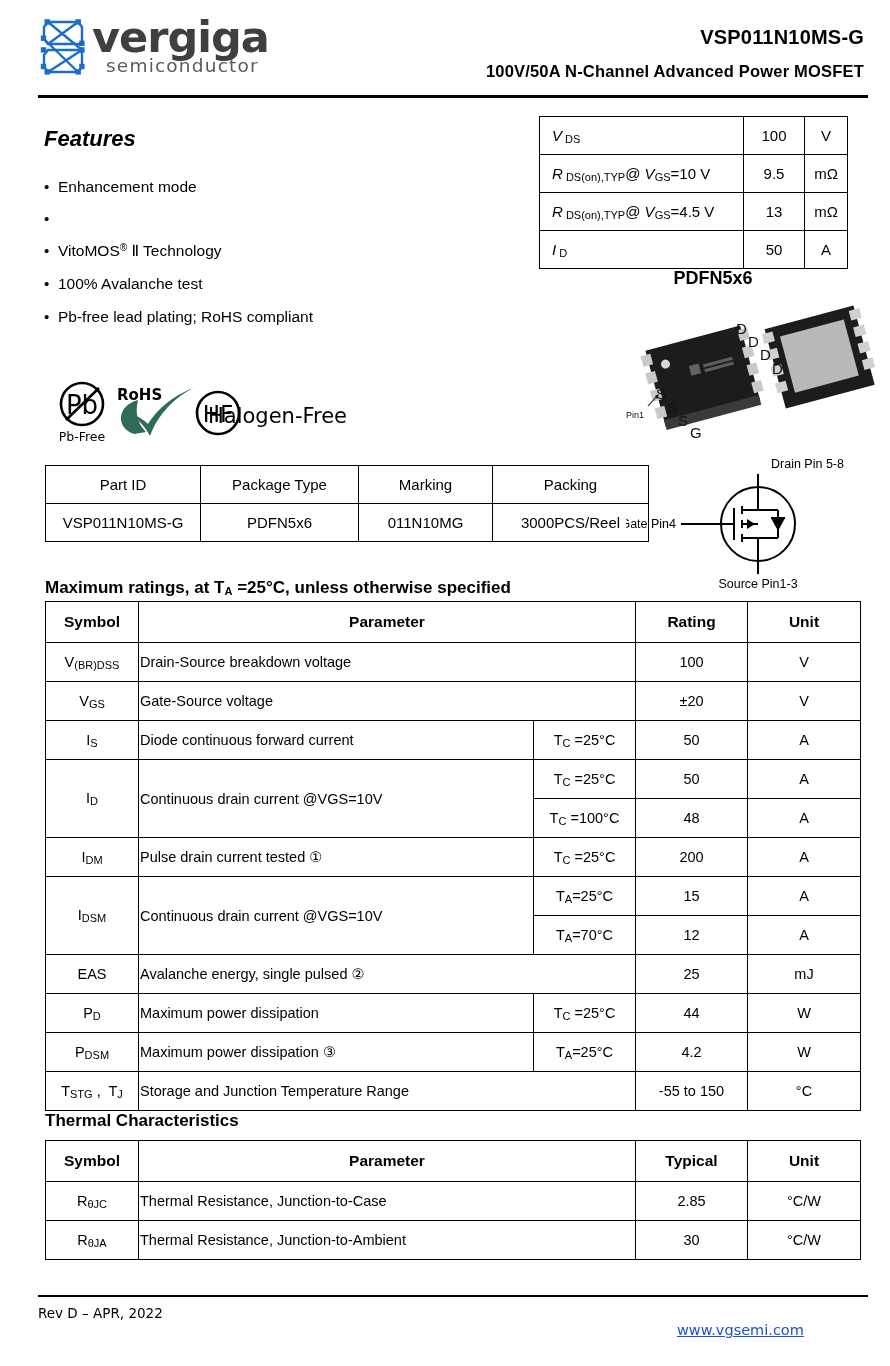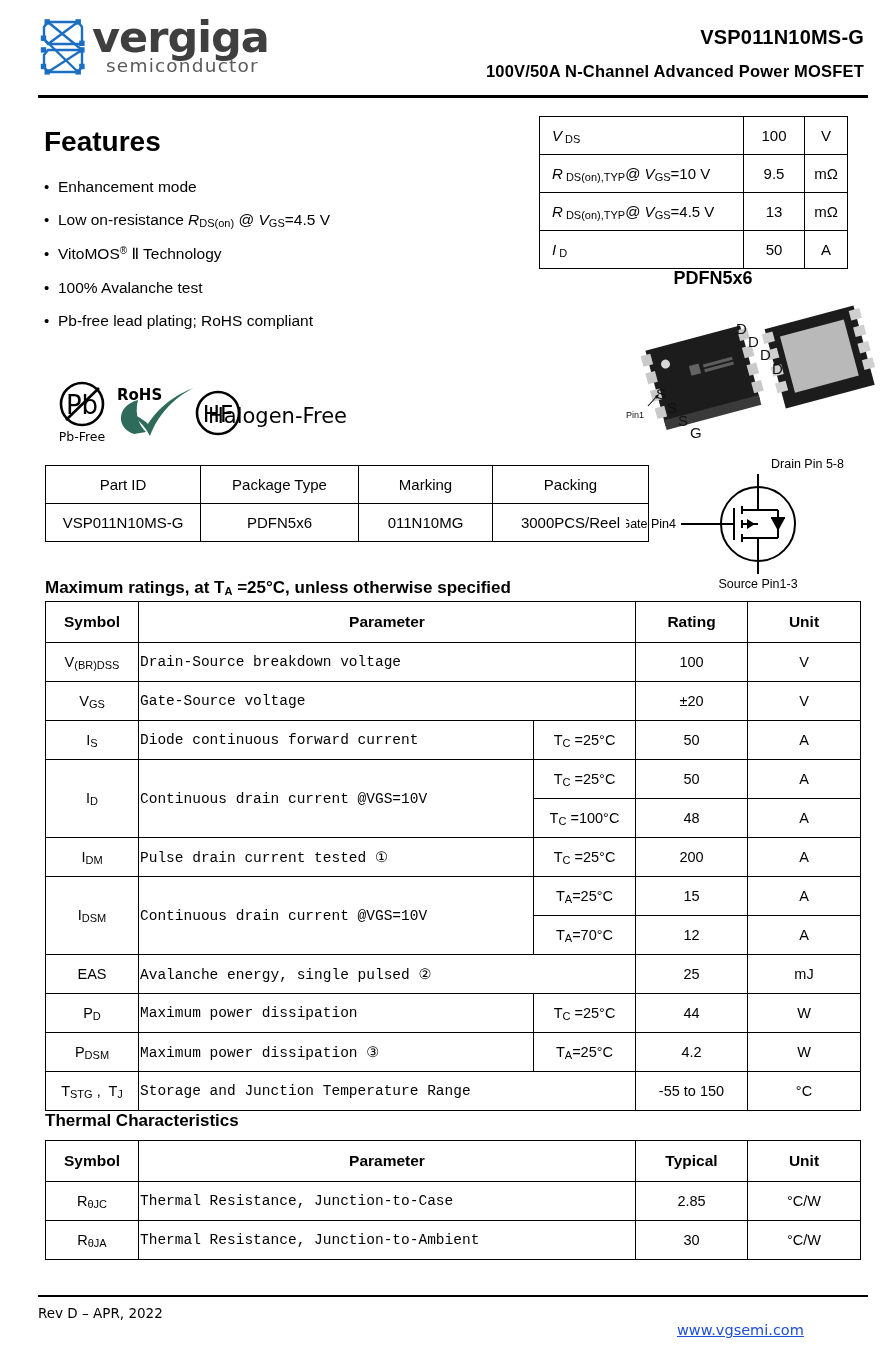--- a/index.html
+++ b/index.html
@@ -17,21 +17,21 @@
   .logo-text{margin-left:4px; display:flex; flex-direction:column; line-height:1;}
   .logo-word{font-size:43px; font-weight:bold; color:#3f3f3f; letter-spacing:-1px;
              font-family:"DejaVu Sans", sans-serif;}
   .logo-sub{font-size:18.5px; color:#5a5a5a; letter-spacing:1.2px; margin-top:-2px; margin-left:14px;
             font-family:"DejaVu Sans", sans-serif;}
   .part-no{position:absolute; right:34px; top:26px; font-size:20px; font-weight:bold; letter-spacing:.2px;}
   .subtitle{position:absolute; right:34px; top:62px; font-size:16.5px; font-weight:bold; letter-spacing:.2px;}
   .hrule{position:absolute; left:30px; top:95px; width:830px; height:3px; background:#000;}
 
   
-  .features-title{position:absolute; left:36px; top:126px; font-size:28px; font-weight:bold;}
+  .features-title{position:absolute; left:36px; top:126px; font-size:22px; font-weight:bold;font-style:italic;}
   .features-list{position:absolute; left:36px; top:178px; width:470px;}
   .feat{display:flex; align-items:baseline; margin-bottom:15.5px; font-size:15.5px;}
   .feat .dot{width:14px; flex:0 0 14px; font-size:15px; line-height:1;}
   .feat .txt{line-height:1.15;}
   .it{font-style:italic;}
   .sub{font-size:11px; vertical-align:-0.18em;}
   .sup{font-size:10px; vertical-align:0.5em;}
 
   
   .keytab{position:absolute; left:531px; top:116px; border-collapse:collapse;}
@@ -63,21 +63,21 @@
   
   .sec-title{position:absolute; left:37px; font-size:17px; font-weight:bold;}
   #maxrate-title{top:578px;}
   #thermal-title{top:1111px;}
 
   
   .dtable{position:absolute; left:37px; border-collapse:collapse; width:816px;}
   .dtable td,.dtable th{border:1.3px solid #000; font-size:14.5px; font-weight:normal;}
   .dtable th{font-weight:bold; font-size:15.5px; height:38px;}
   .dtable td.sym{width:90px; text-align:center;}
-  .dtable td.par{text-align:left;font-family:Liberation Mono, monospace;}
+  .dtable td.par{text-align:left;}
   .dtable td.cond{width:99px; text-align:center;}
   .dtable td.val{width:109px; text-align:center;}
   .dtable td.unit{width:110px; text-align:center;}
   #maxratings{top:601px;}
   #thermal{top:1140px;}
   .rowh{height:39px;}
 
   
   .footline{position:absolute; left:30px; top:1295px; width:830px; height:2px; background:#000;}
   .foot-left{position:absolute; left:30px; top:1303px; font-size:13.5px; line-height:1.55;
@@ -125,21 +125,20 @@
   </div>
 
   <div class="features-title">Features</div>
   <div class="features-list">
     <div class="feat">
       <span class="dot">•</span>
       <span class="txt">Enhancement mode</span>
     </div>
     <div class="feat">
       <span class="dot">•</span>
-      <span class="txt">Low on-resistance <span class="it">R</span><span class="sub">DS(on)</span> @ <span class="it">V</span><span class="sub">GS</span>=4.5 V</span>
     </div>
     <div class="feat">
       <span class="dot">•</span>
       <span class="txt">VitoMOS<span class="sup">®</span> Ⅱ Technology</span>
     </div>
     <div class="feat">
       <span class="dot">•</span>
       <span class="txt">100% Avalanche test</span>
     </div>
     <div class="feat">

